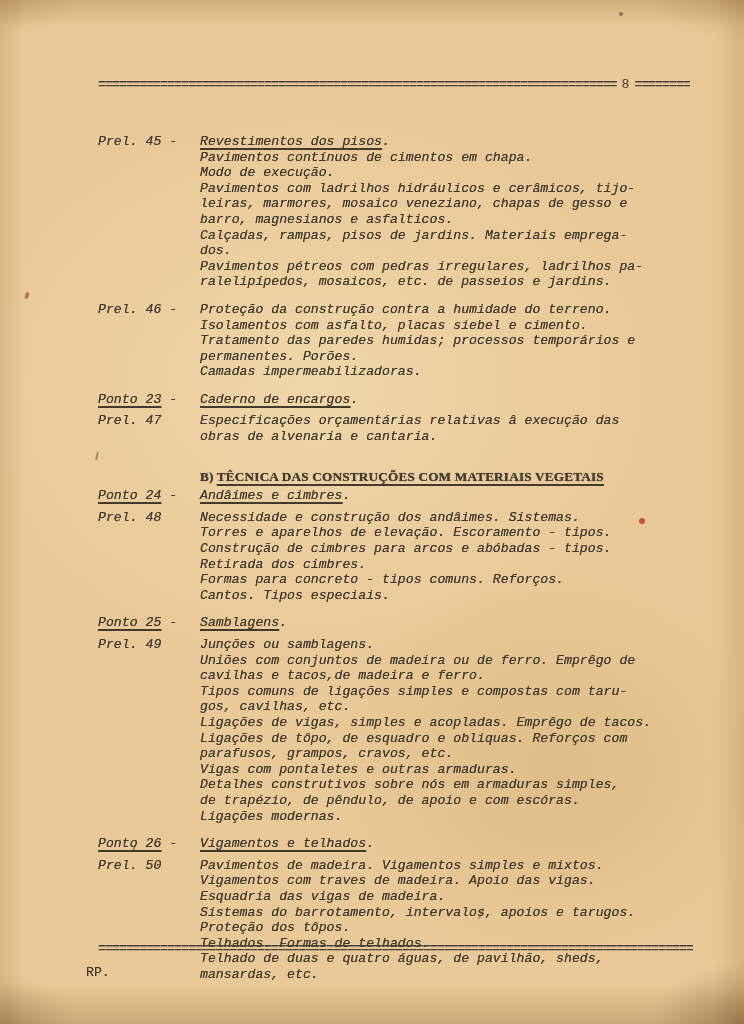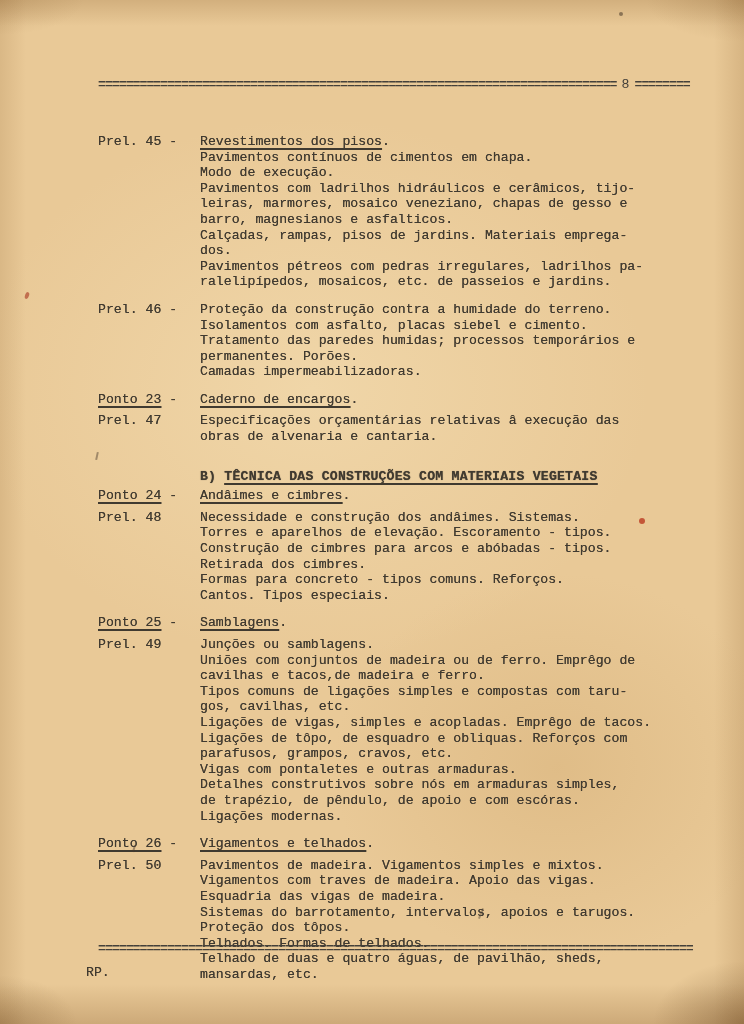--- a/index.html
+++ b/index.html
@@ -21,27 +21,27 @@
       linear-gradient(to left, rgba(130,85,35,.18) 0, rgba(130,85,35,0) 30px),
       linear-gradient(to right, rgba(130,85,35,.15) 0, rgba(130,85,35,0) 26px),
       radial-gradient(ellipse 420px 340px at 42% 38%, #f0d6a8, rgba(240,214,168,0) 80%),
       radial-gradient(ellipse 300px 260px at 75% 75%, rgba(214,176,120,.5), rgba(214,176,120,0) 75%),
       #e9c997;
   }
   .content{position:absolute;left:98px;top:46px;width:604px;white-space:pre;}
   .rule{font-weight:700;letter-spacing:-1px;color:#44403a;}
   .top-rule{margin-bottom:10px;}
   .page-num{letter-spacing:0;font-weight:400;padding:0 5px;}
-  .entry{display:grid;grid-template-columns:102px auto;margin-bottom:12px;}
+  .entry{display:grid;grid-template-columns:102px auto;margin-bottom:12px;font-style:italic;}
   .entry.tight{margin-bottom:6px;}
   .entry.pre-heading{margin-bottom:20px;}
   .u{text-decoration:underline;text-decoration-thickness:1.5px;text-underline-offset:3px;}
   .heading{margin:24px 0 4px 102px;font-weight:700;letter-spacing:.2px;}
   .line,.label{text-shadow:0 0 .6px rgba(64,58,48,.85);}
-  .heading{text-shadow:0 0 .8px rgba(64,58,48,.9);}
+  .heading{text-shadow:0 0 .8px rgba(64,58,48,.9);font-family:Liberation Serif, serif;}
   .bottom-rule{position:absolute;left:98px;top:941px;}
   .footer{position:absolute;left:86px;top:965px;text-shadow:0 0 .6px rgba(64,58,48,.85);}
   .speck{position:absolute;border-radius:50%;pointer-events:none;}
   .speck.red1{left:25px;top:292px;width:4px;height:7px;background:rgba(172,62,40,.65);transform:rotate(18deg);}
   .speck.red2{left:639px;top:518px;width:6px;height:6px;background:rgba(186,58,32,.8);}
   .speck.dark1{left:619px;top:12px;width:4px;height:4px;background:rgba(70,55,40,.55);}
   .mark{position:absolute;background:rgba(70,58,45,.45);pointer-events:none;}
   .mark.m1{left:96px;top:452px;width:2px;height:8px;transform:rotate(12deg);}
   .mark.m2{left:133px;top:845px;width:2px;height:7px;transform:rotate(15deg);}
   .mark.m3{left:480px;top:908px;width:2px;height:11px;transform:rotate(22deg);background:rgba(70,58,45,.4);}

